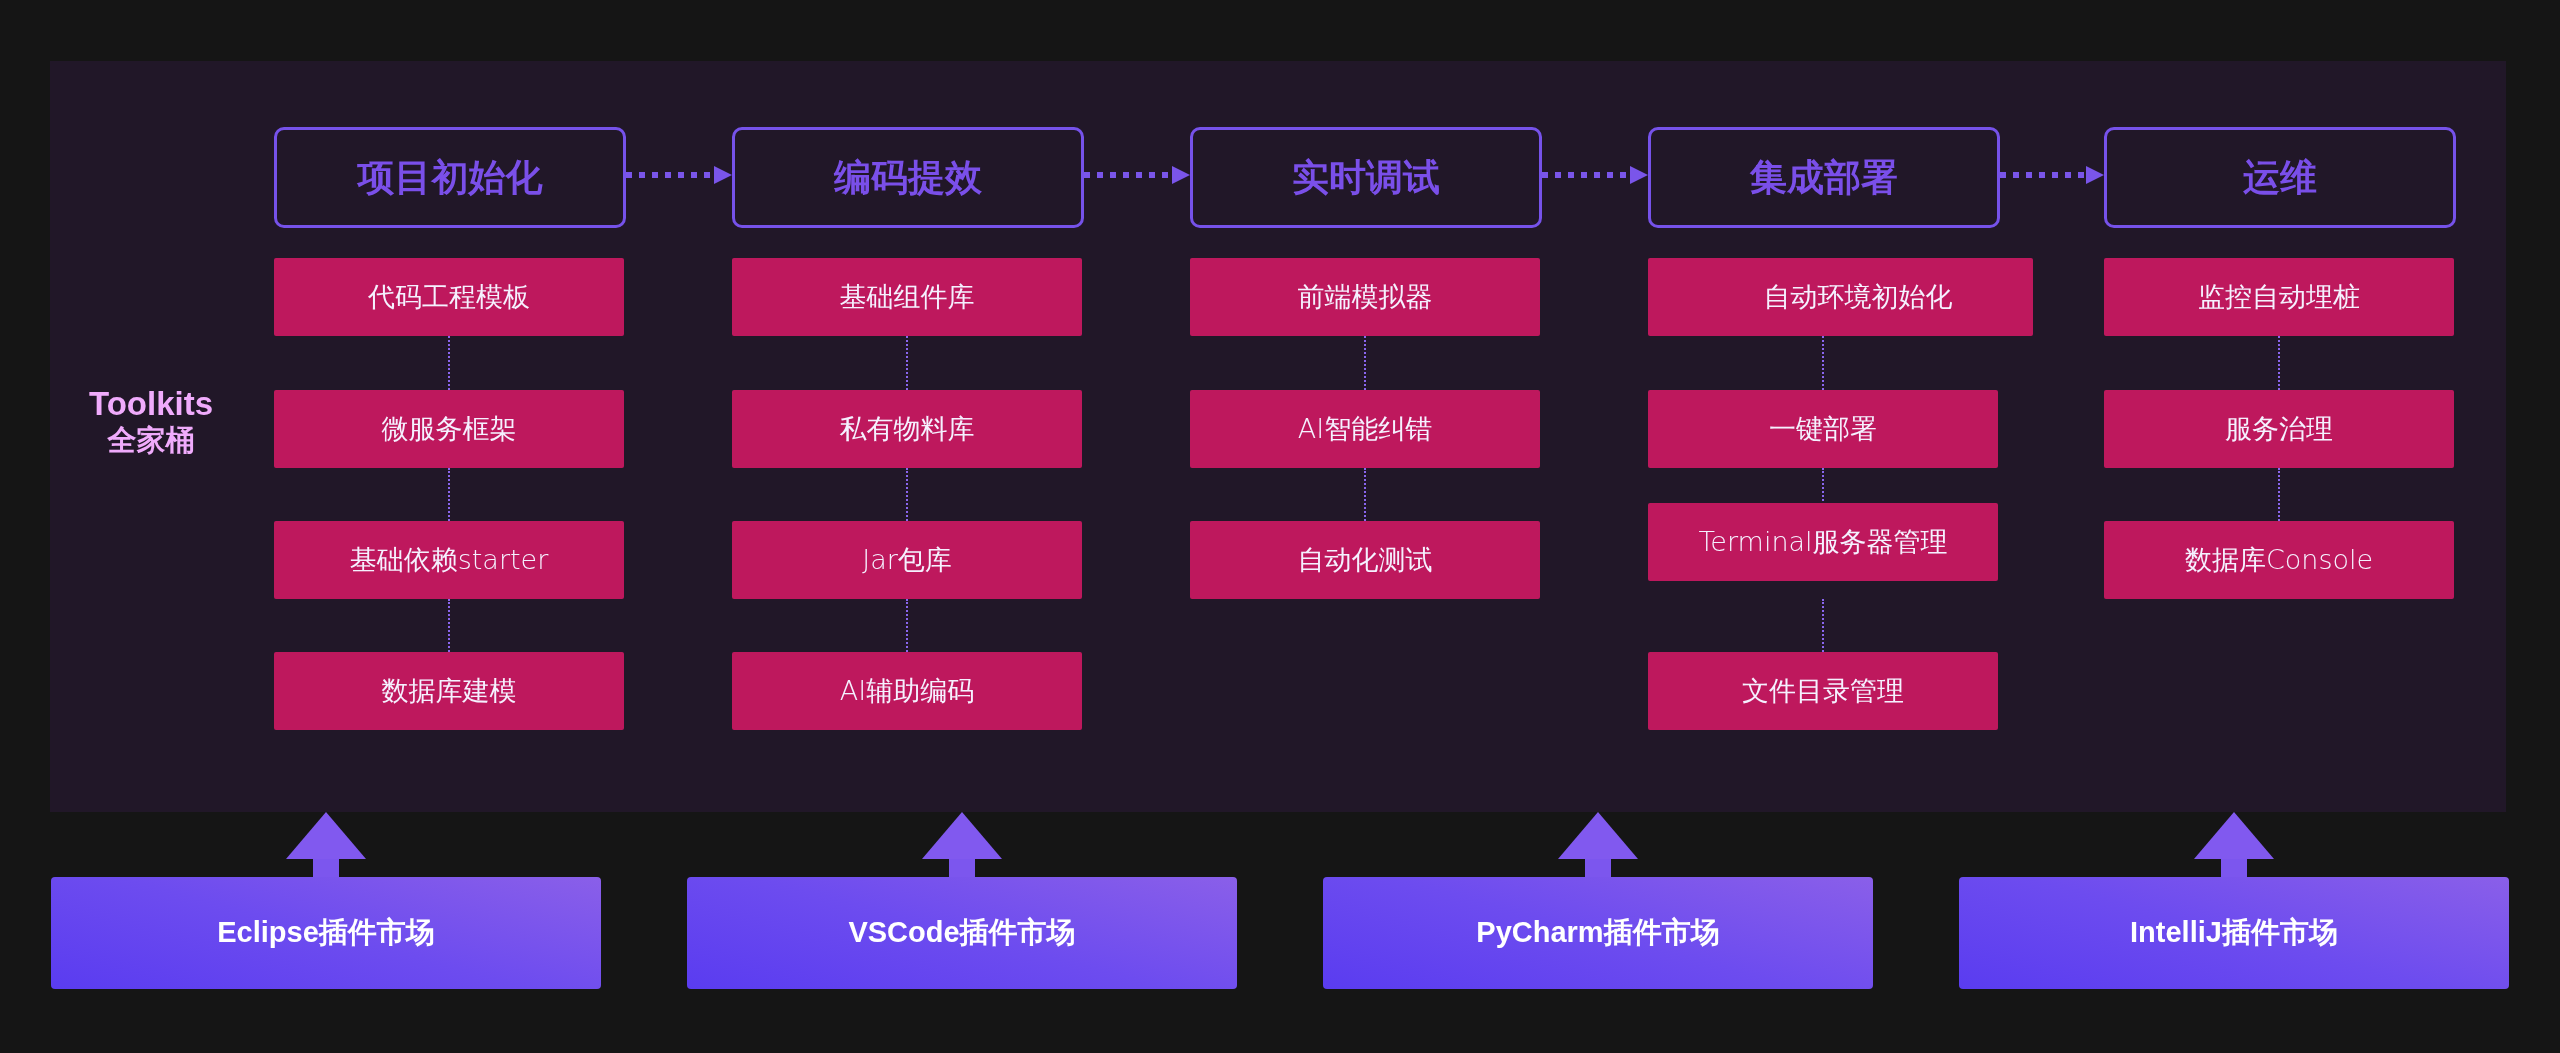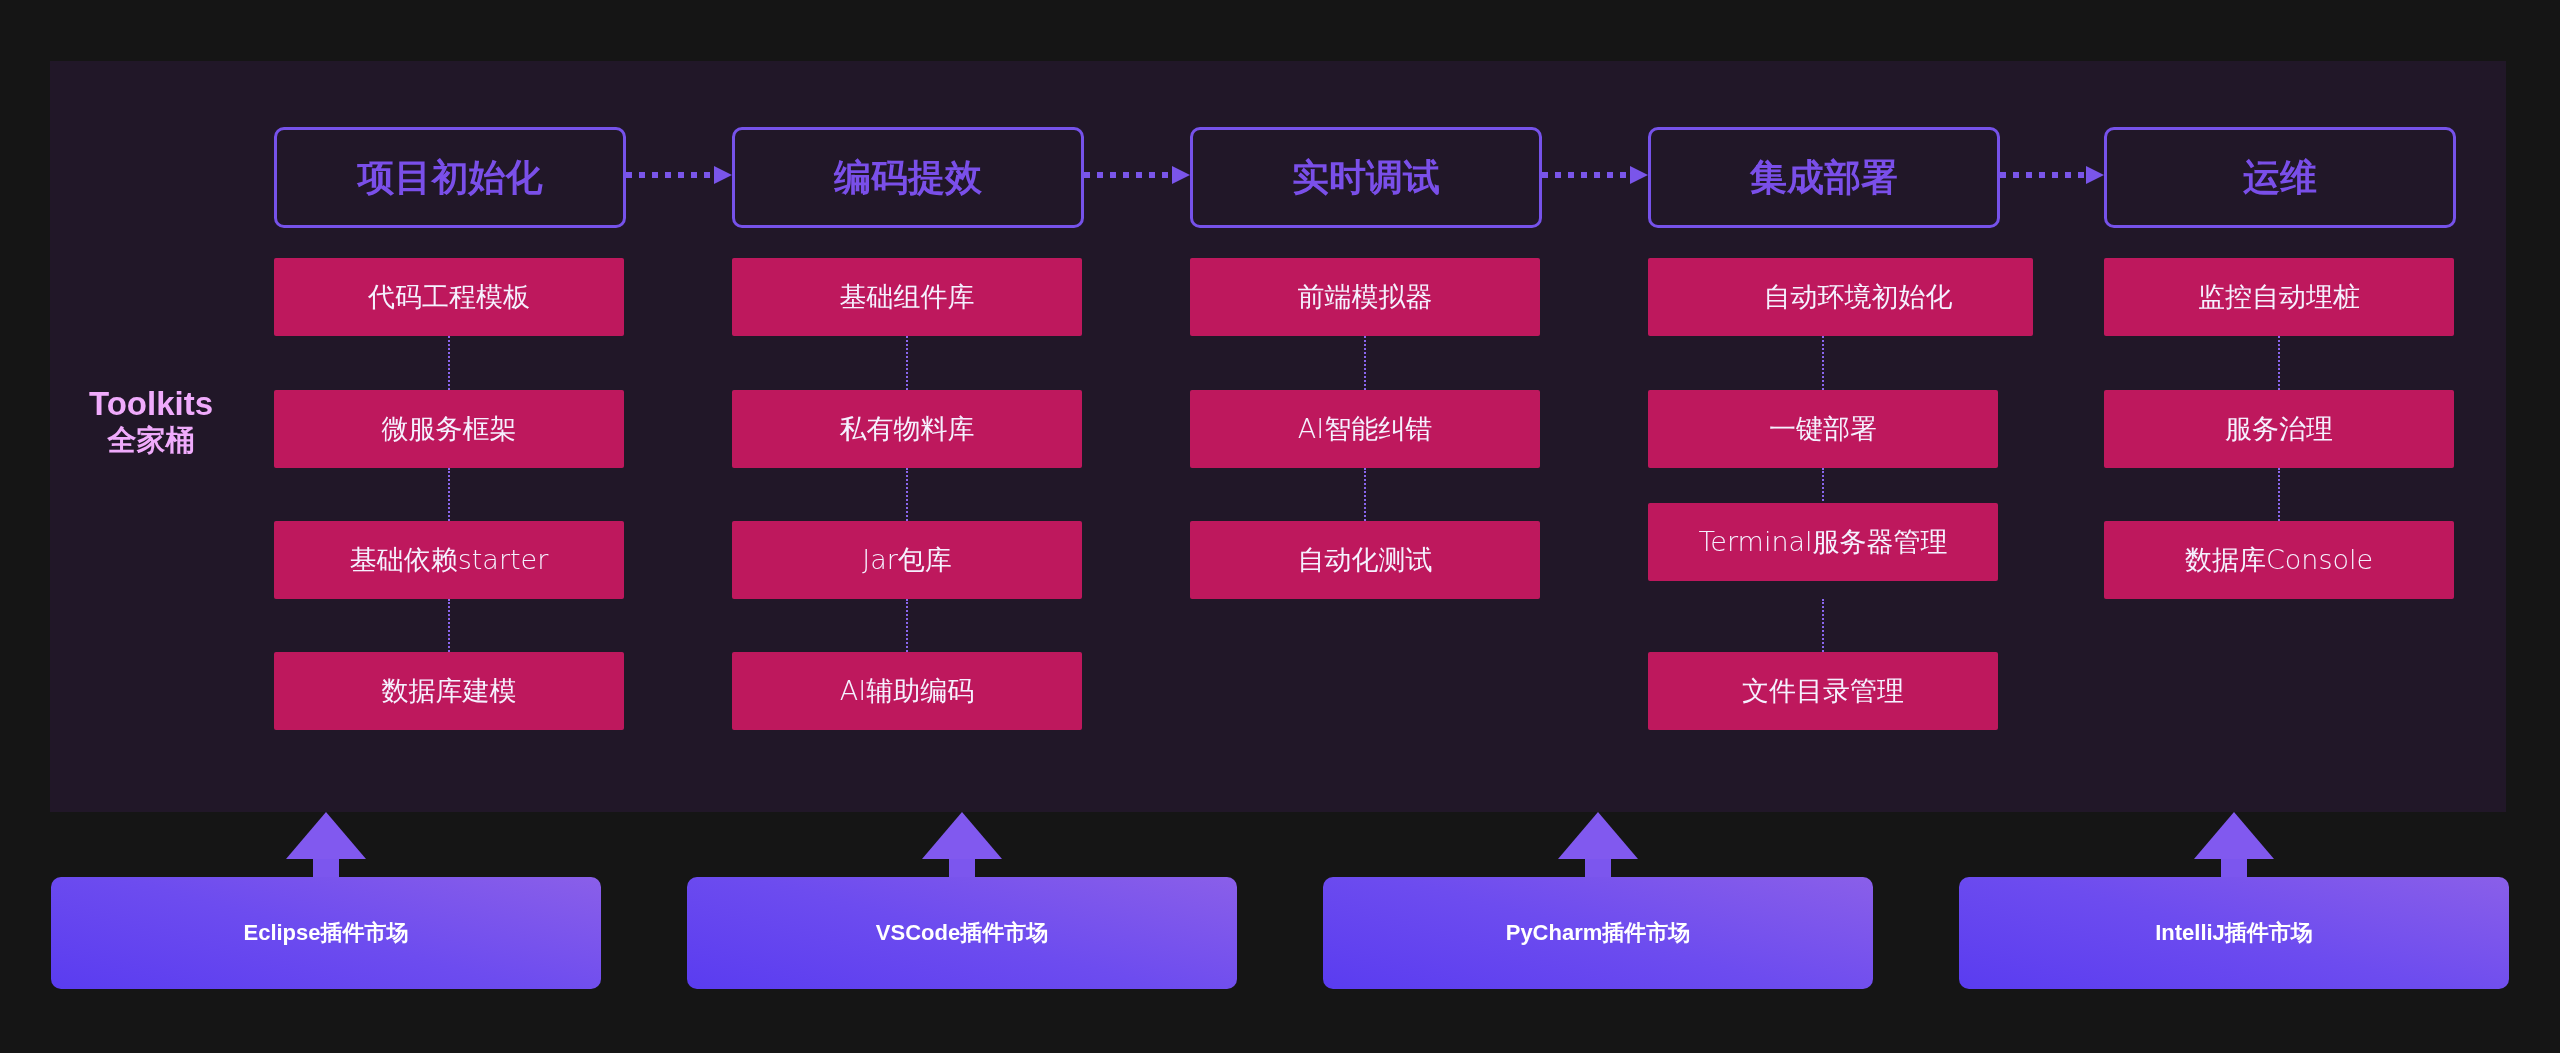--- a/index.html
+++ b/index.html
@@ -83,24 +83,24 @@
   .up-arrow .stem {
     position: absolute; left: 27px; top: 47px;
     width: 26px; height: 19px;
     background: #7c56ee;
   }
   .market {
     position: absolute;
     top: 877px;
     width: 550px; height: 112px;
     background: linear-gradient(15deg, #5a3cf0 0%, #6d4cef 50%, #8a5fe9 100%);
-    border-radius: 10px;
+    border-radius: 4px;
     display: flex; align-items: center; justify-content: center;
     color: #ffffff;
-    font-size: 22px; font-weight: bold;
+    font-size: 29px; font-weight: bold;
   }
 </style>
 </head>
 <body>
 
 <div class="panel"></div>
 
 <div class="title">
   <span class="l1">Toolkits</span>
   <span class="l2">全家桶</span>

